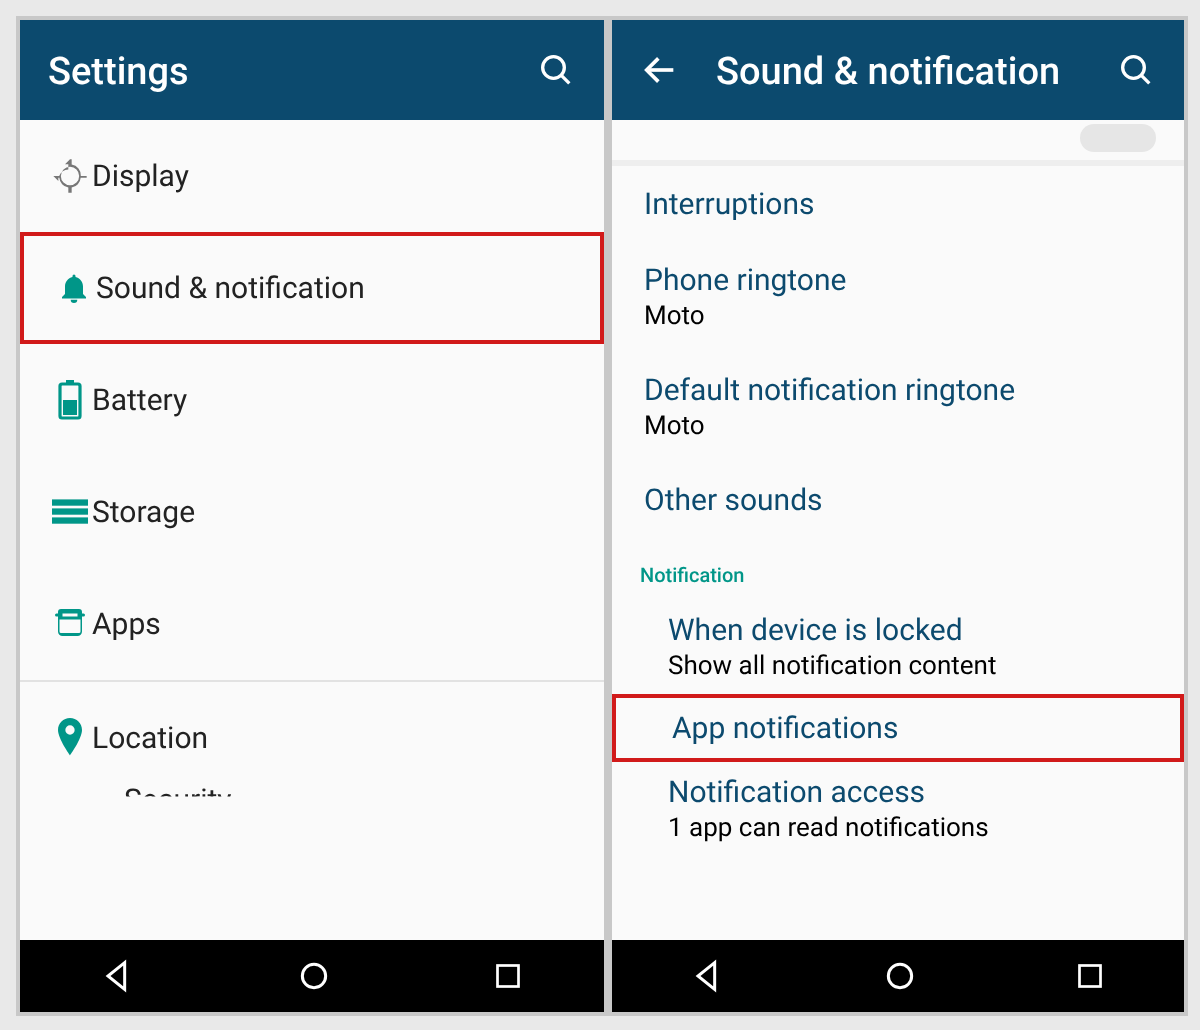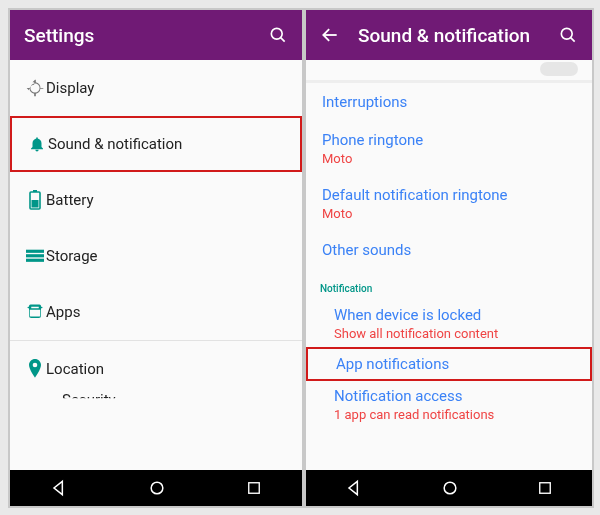--- a/index.html
+++ b/index.html
@@ -17,21 +17,21 @@
     background: #fafafa;
     box-sizing: border-box;
     display: flex;
     flex-direction: column;
     overflow: hidden;
   }
   .frame.left  { left:   8px; top: 8px; width: 296px; height: 500px; }
   .frame.right { left: 304px; top: 8px; width: 290px; height: 500px; }
 
   .appbar {
-    background: #701a75;
+    background: #0c4a6e;
     color: #ffffff;
     height: 50px;
     display: flex;
     align-items: center;
     padding: 0 14px;
     gap: 14px;
     flex: 0 0 auto;
   }
   .appbar .title {
     font-size: 19px;
@@ -79,25 +79,25 @@
   }
 
   .pref {
     padding: 10px 16px 10px 16px;
     min-height: 28px;
     box-sizing: border-box;
   }
   .pref.dense { padding-top: 6px; padding-bottom: 6px; padding-left: 28px; }
   .pref .prim {
     font-size: 15px;
-    color: #3b82f6;
+    color: #0c4a6e;
   }
   .pref .sec {
     font-size: 13px;
-    color: #ef4444;
+    color: #000000;
     margin-top: 2px;
   }
 
   .highlight {
     border: 2px solid #d11a1a;
     box-sizing: border-box;
   }
 
   .navbar {
     background: #000000;

